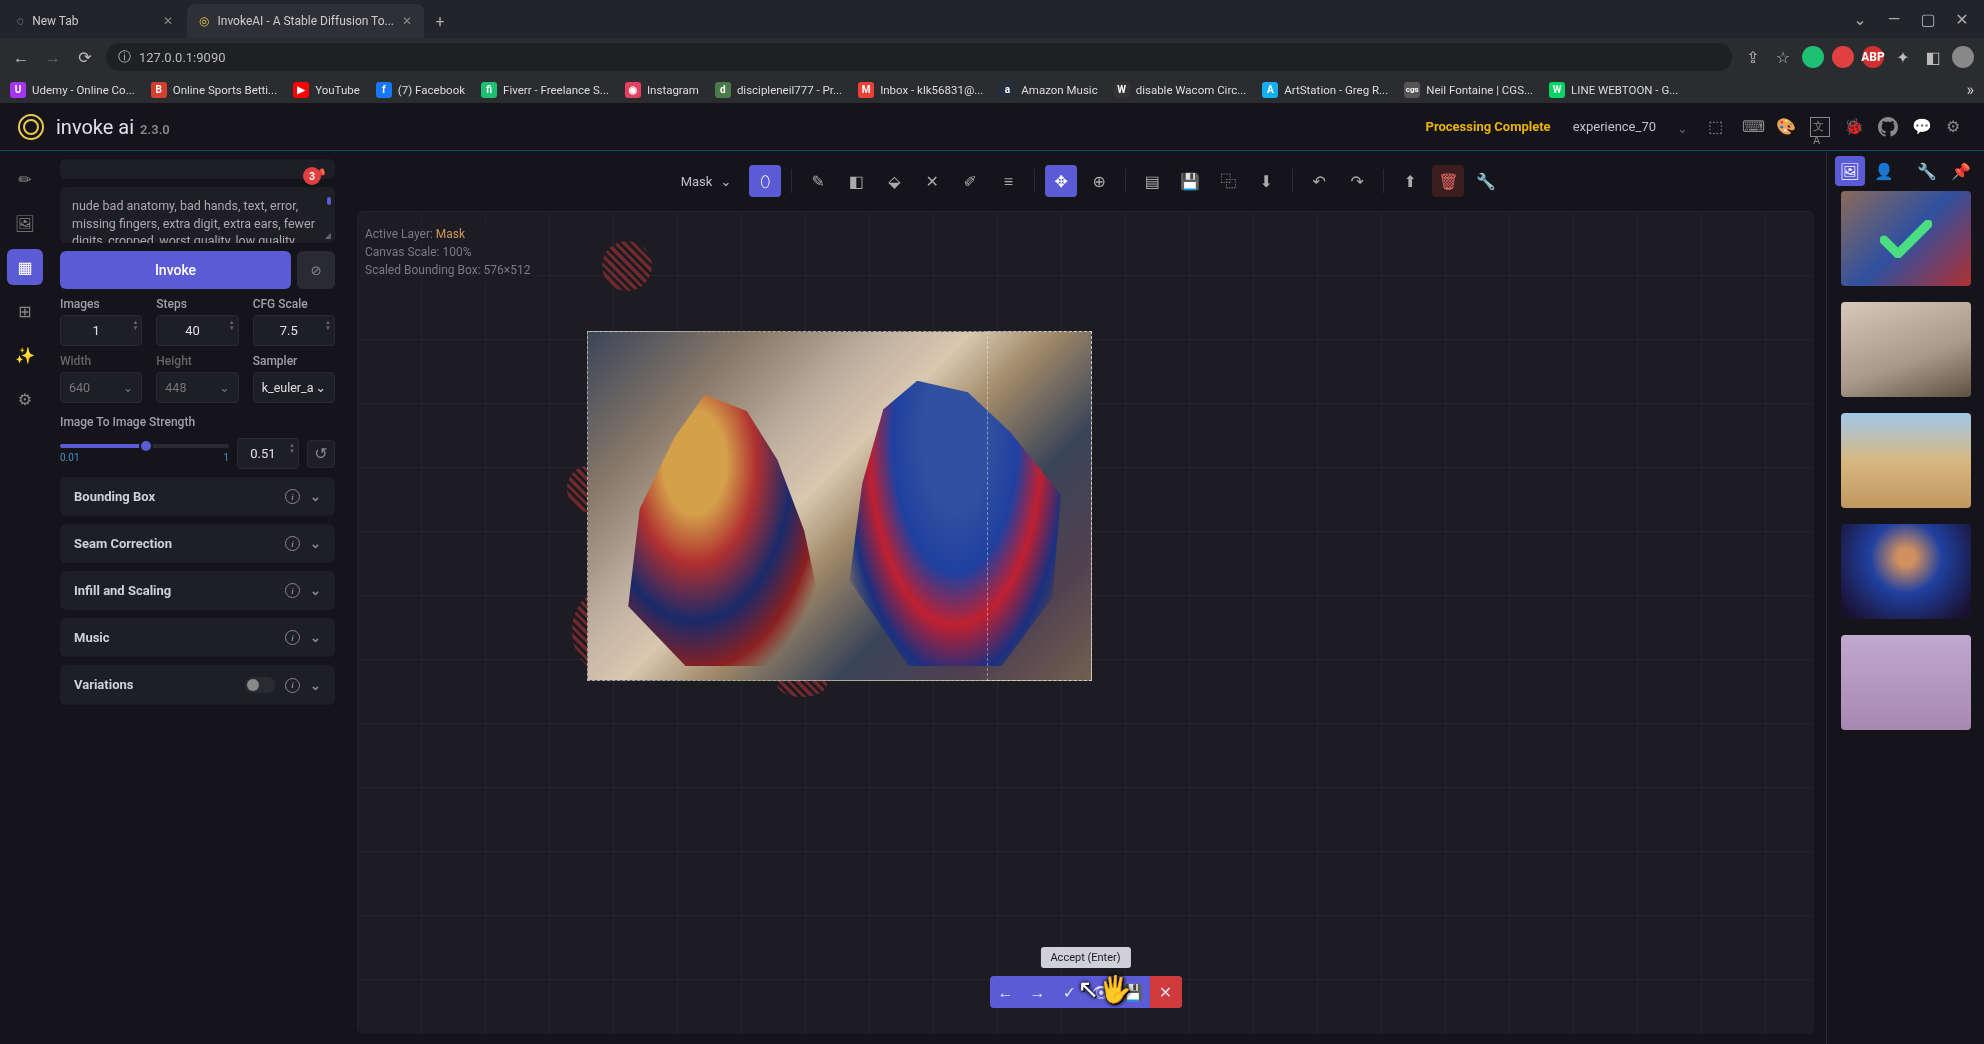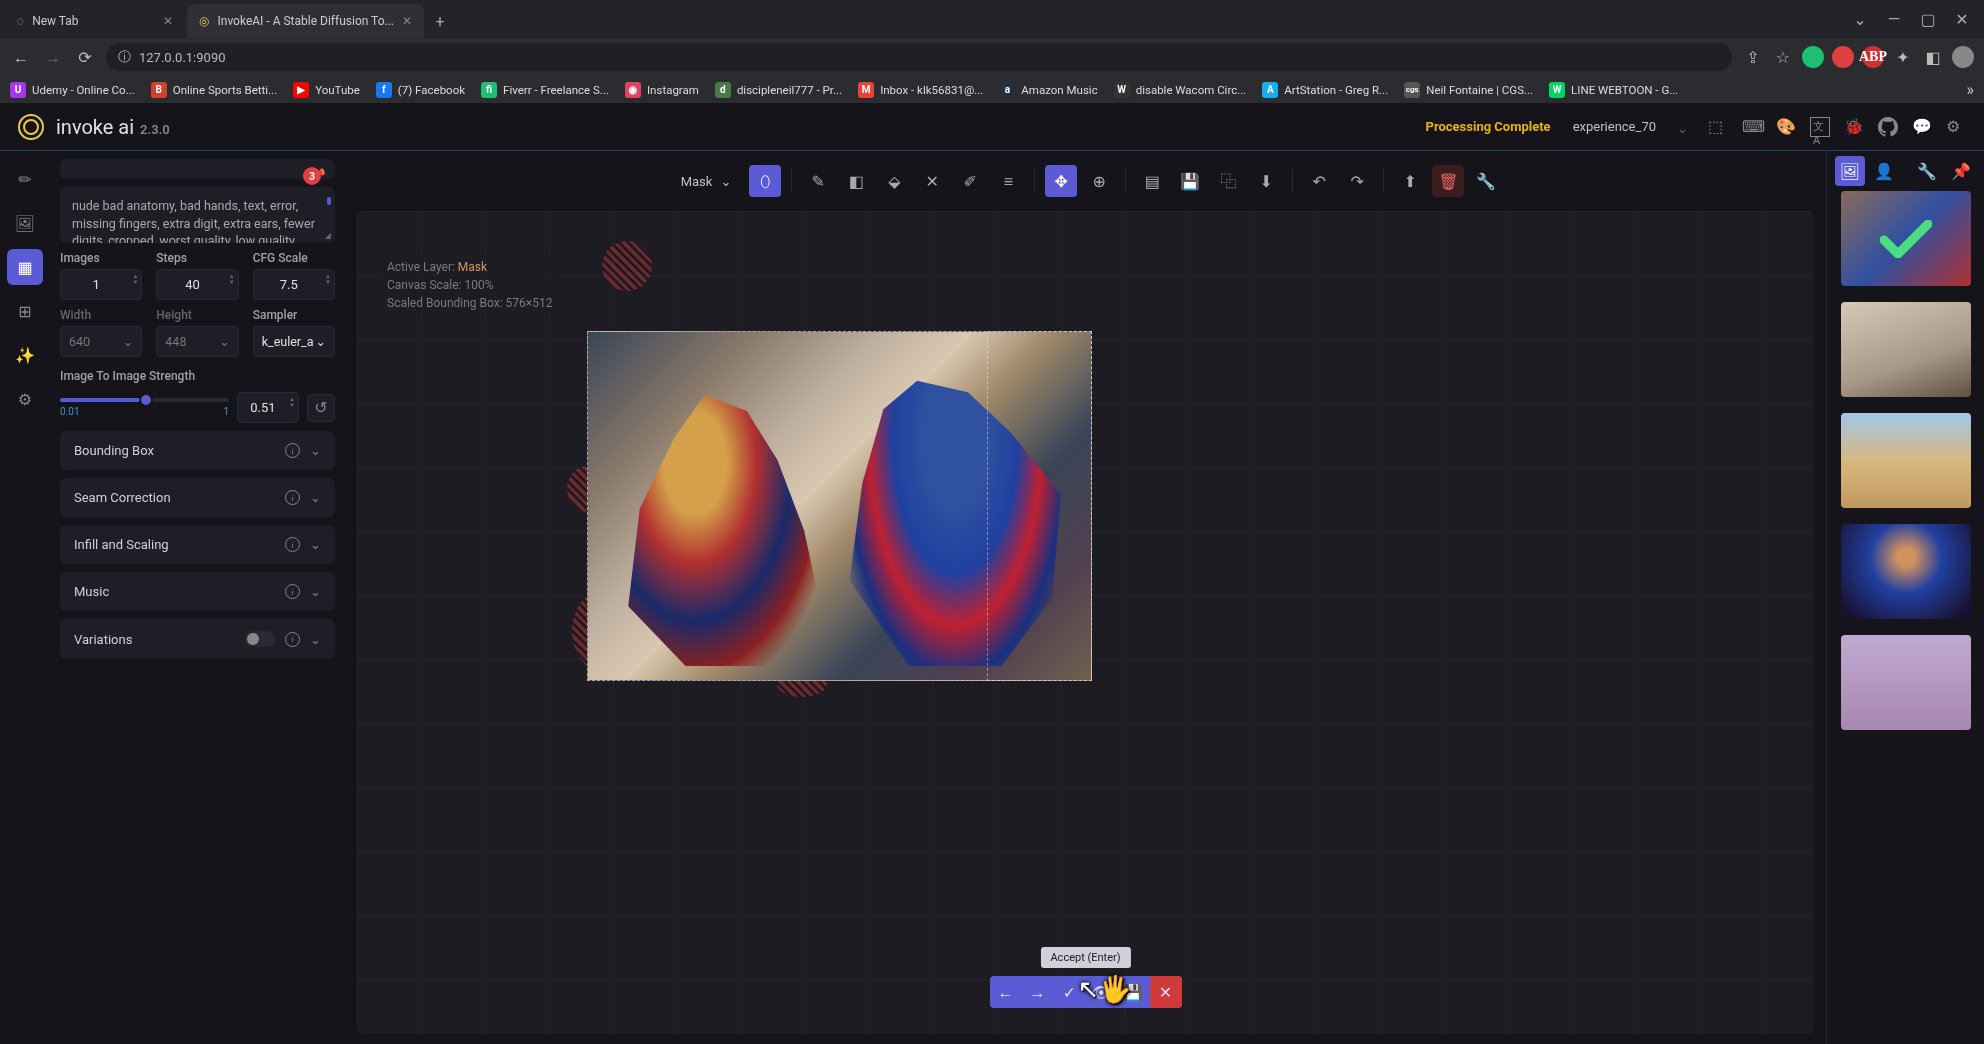--- a/index.html
+++ b/index.html
@@ -11,21 +11,21 @@
 .browser-tab { height: 34px; padding: 0 12px; display: flex; align-items: center; gap: 8px; background: #2e3036; border-radius: 8px 8px 0 0; font-size: 12px; color: #ccc; position: relative; min-width: 180px; max-width: 250px; }
 .browser-tab.inactive { background: transparent; }
 .tab-close { color: #888; cursor: pointer; margin-left: auto; }
 .new-tab-btn { width: 28px; height: 28px; display:flex;align-items:center;justify-content:center;color:#aaa;cursor:pointer;margin-bottom:3px; }
 .window-controls { margin-left:auto; display:flex; gap:6px; padding-right:8px; align-items:center; height:100%; }
 .window-controls span { width:28px; height:28px; display:flex;align-items:center;justify-content:center;color:#aaa;cursor:pointer;}
 .url-bar-row { height: 38px; display: flex; align-items: center; padding: 0 10px; gap: 10px; }
 .nav-icon { width:22px; height:22px; display:flex;align-items:center;justify-content:center;color:#bbb; }
 .url-bar { flex:1; height:28px; background:#1e2024; border-radius:14px; display:flex;align-items:center; padding:0 12px; gap:8px; color:#bbb; font-size:13px; }
 .url-actions { display:flex; gap:8px; align-items:center;}
-.ext-icon { width:22px;height:22px;border-radius:50%;display:flex;align-items:center;justify-content:center;font-size:14px;font-family:Liberation Serif, serif;}
+.ext-icon { width:22px;height:22px;border-radius:50%;display:flex;align-items:center;justify-content:center;font-size:12px;}
 .bookmarks-bar { height: 27px; display:flex; align-items:center; padding: 0 10px; gap: 16px; }
 .bookmark { display:flex; align-items:center; gap:6px; font-size:11.5px; color:#ddd; white-space:nowrap; cursor:pointer;}
 .bookmark .favicon { width:16px;height:16px; border-radius:3px; display:flex;align-items:center;justify-content:center;font-size:10px;font-weight:bold;color:#fff;}
 
 
 .app { height: calc(1044px * 1 - 103px); display:flex; flex-direction:column; }
 .app-header { height: 48px; background:#14141a; border-bottom:1px solid #0c4a6e; display:flex; align-items:center; padding:0 18px; gap:12px; }
 .logo-ring { width:26px;height:26px;border:2px solid #e8c94a;border-radius:50%;display:flex;align-items:center;justify-content:center;}
 .logo-ring::after { content:''; width:12px;height:12px;border:2px solid #e8c94a;border-radius:50%;}
 .app-title { font-size:20px; color:#e0e0e8; font-weight:400; }
@@ -68,38 +68,38 @@
 .select-input.dim { color:#777; }
 
 .slider-row { display:flex; gap:8px; align-items:center; }
 .slider-track-wrap { flex:1;text-align:right; }
 .slider-track { height:4px; background:#2a2a32; border-radius:2px; position:relative; }
 .slider-fill { height:100%; background:#5b5bd6; border-radius:2px; width:51%; }
 .slider-thumb { position:absolute; top:50%; left:51%; width:14px;height:14px;background:#5b5bd6;border-radius:50%;transform:translate(-50%,-50%); border:2px solid #14141a;}
 .slider-labels { display:flex; justify-content:space-between; font-size:10px; color:#4590c4; margin-top:4px;}
 .reset-btn { width:28px;height:28px;background:#1e1e26;border:1px solid #2a2a32;border-radius:4px;color:#888;display:flex;align-items:center;justify-content:center;cursor:pointer;}
 
-.accordion { background:#1e1e26; border-radius:6px; padding:12px 14px; display:flex; align-items:center; font-size:13px; color:#d0d0d8; font-weight:400;}
+.accordion { background:#1e1e26; border-radius:6px; padding:12px 14px; display:flex; align-items:flex-start; font-size:13px; color:#d0d0d8; font-weight:700;}
 .accordion-icons { margin-left:auto; display:flex; gap:10px; align-items:center; color:#888;}
 .toggle { width:30px;height:16px;background:#2a2a32;border-radius:8px;position:relative;}
 .toggle::after { content:'';position:absolute;left:2px;top:2px;width:12px;height:12px;background:#888;border-radius:50%;}
 
 
 .canvas-area { flex:1; background:#14141a; padding:10px 12px; display:flex; flex-direction:column; gap:10px; position:relative;}
 .canvas-toolbar { height:40px; display:flex; align-items:center; justify-content:center; gap:6px;}
 .tool-btn { width:32px;height:32px;border-radius:4px;display:flex;align-items:center;justify-content:center;color:#aaa;cursor:pointer;}
 .tool-btn.active { background:#5b5bd6; color:#fff;}
 .tool-btn.danger { background:#3a1e1e; color:#e06565;}
 .tool-sep { width:1px;height:24px;background:#2a2a32;margin:0 4px;}
 .mask-dropdown { padding:6px 12px; font-size:13px; color:#c0c0c8; display:flex;align-items:center;gap:8px;cursor:pointer;}
 
 .canvas-viewport { flex:1; background:#1c1c22; border-radius:6px; position:relative; overflow:hidden;
   background-image: linear-gradient(#242430 1px, transparent 1px), linear-gradient(90deg, #242430 1px, transparent 1px);
   background-size: 64px 64px; }
-.canvas-info { position:absolute; top:10px; left:22px; font-size:12px; color:#7a7a85; line-height:1.5; background:rgba(28,28,34,0.5); padding:4px 8px; border-radius:3px;margin-top:33px;}
+.canvas-info { position:absolute; top:10px; left:0; font-size:12px; color:#7a7a85; line-height:1.5; background:rgba(28,28,34,0.5); padding:4px 8px; border-radius:3px;}
 .canvas-info .orange { color:#d0985a; }
 
 .canvas-image { position:absolute; left:230px; top:120px; width:505px; height:350px; border:1px dashed #aaa; 
   background: linear-gradient(135deg, #3a4558 0%, #8a7a6a 20%, #c0b0a0 35%, #d8c8b0 45%, #a08868 55%, #3a4558 70%, #504050 85%, #706050 100%);
   background-blend-mode: overlay;
 }
 .hero-left { position:absolute; left:8%; top:18%; width:38%; height:78%; 
   background: radial-gradient(ellipse at 35% 25%, #d4a04a 18%, #b03030 35%, #1a2a6a 55%, #8a2020 72%, transparent 82%);
   clip-path: polygon(40% 0, 62% 6%, 78% 24%, 92% 50%, 100% 76%, 82% 100%, 30% 100%, 0 78%, 6% 42%, 24% 16%);
 }
@@ -282,20 +282,24 @@
         <span class="pin-icon">📌</span>
         <div class="badge-count">3</div>
       </div>
 
       <div class="card neg-card">
         <div class="scroll-ind"></div>
         <span>nude bad anatomy, bad hands, text, error, missing fingers, extra digit, extra ears, fewer digits, cropped, worst quality, low quality, normal quality, jpeg artifacts, signature</span>
         <span class="expand-handle">◢</span>
       </div>
 
+      <div class="invoke-row">
+        <button class="invoke-btn">Invoke</button>
+        <button class="cancel-btn">⊘</button>
+      </div>
 
       <div class="grid3">
         <div class="param-col">
           <span class="param-label">Images</span>
           <div class="num-wrap">
               <div class="num-input">1</div>
               <div class="stepper">
                 <span>▲</span>
                 <span>▼</span>
               </div>

